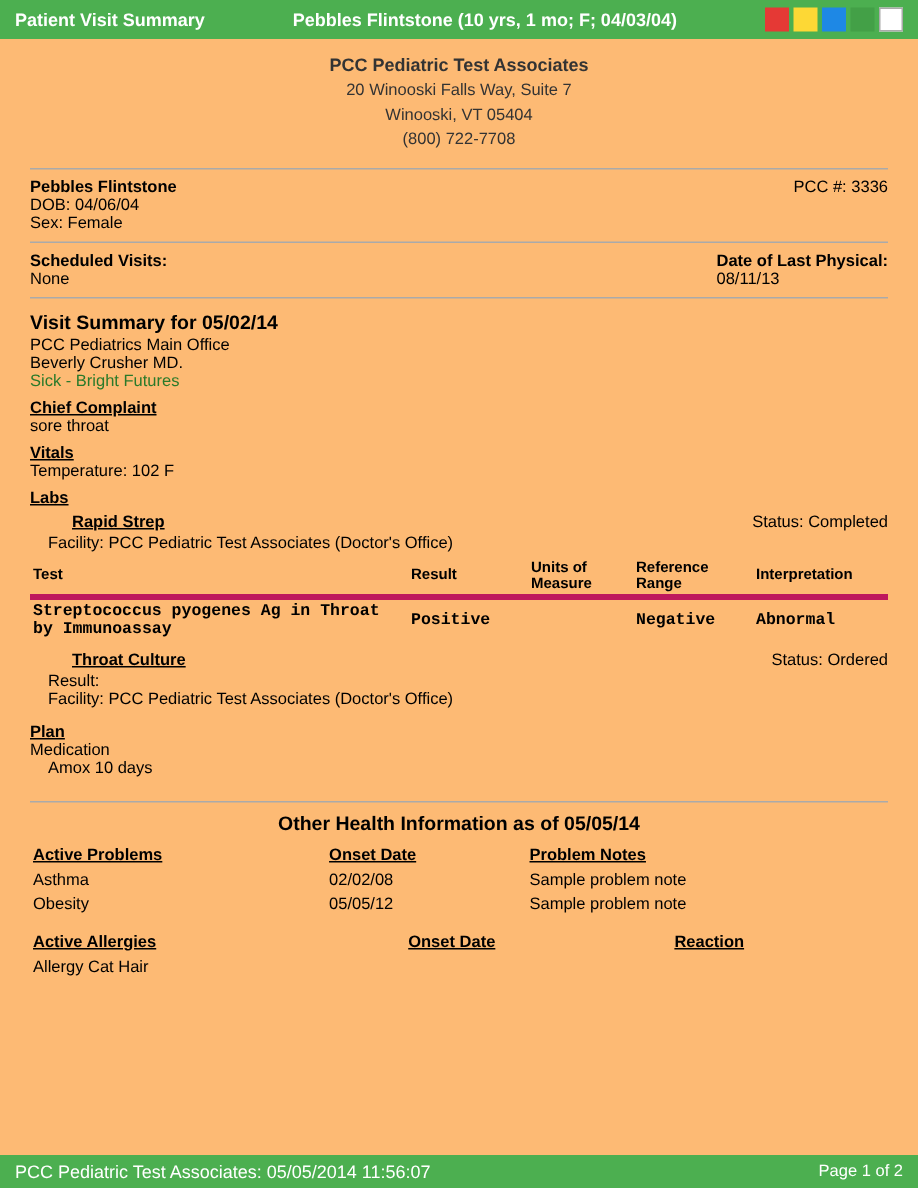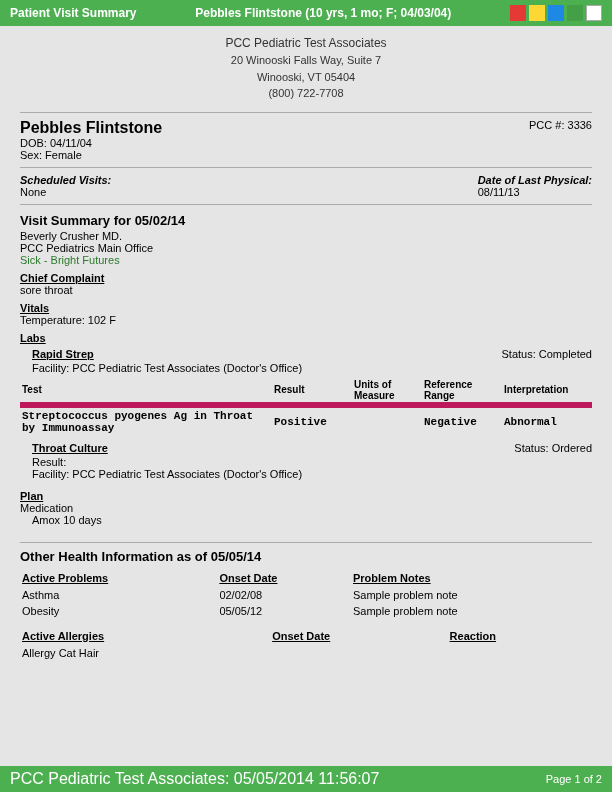--- a/index.html
+++ b/index.html
@@ -7,21 +7,21 @@
       font-family: Arial, sans-serif;
       font-size: 11px;
       background: #fff;
       width: 612px;
       min-height: 792px;
       position: relative;
     }
     .page {
       width: 612px;
       min-height: 792px;
-      background: #e5e5e5;
+      background: #fdba74;
       display: flex;
       flex-direction: column;
     }
     
     .header-bar {
       background: #4CAF50;
       display: flex;
       align-items: center;
       justify-content: space-between;
       padding: 5px 10px;
@@ -51,51 +51,50 @@
       padding: 8px 20px;
     }
     
     .practice-info {
       text-align: center;
       margin-bottom: 10px;
       color: #333;
       line-height: 1.5;
     }
     .practice-name {
-      font-weight: normal;
+      font-weight: bold;
       font-size: 12px;
     }
     
     .patient-info-row {
       display: flex;
       justify-content: space-between;
       margin-bottom: 6px;
     }
     .patient-name-block {}
     .patient-name {
       font-weight: bold;
-      font-size: 16px;
+      font-size: 11px;
     }
     .pcc-number {
       font-size: 11px;
     }
     .divider {
       border: none;
       border-top: 1px solid #aaa;
       margin: 6px 0;
     }
     
     .scheduled-row {
       display: flex;
       justify-content: space-between;
       margin-bottom: 4px;
     }
     .label-bold {
       font-weight: bold;
-      font-style: italic;
     }
     .underline {
       text-decoration: underline;
       font-weight: bold;
     }
     .green-text {
       color: #2a7a2a;
     }
     
     .visit-summary-header {
@@ -108,50 +107,51 @@
     }
     
     .labs-table {
       width: 100%;
       border-collapse: collapse;
       margin: 4px 0;
     }
     .labs-table th {
       font-size: 10px;
       text-align: left;
-      border-bottom: 6px solid #be185d;
+      border-bottom: 4px solid #be185d;
       padding: 1px 2px;
     }
     .labs-table td {
       font-size: 11px;
       padding: 2px 2px;
       font-family: Liberation Mono, monospace;
     }
     .lab-row-header {
       display: flex;
       justify-content: space-between;
-      margin: 4px 0 2px 0;
+      margin: 4px 0 2px 16px;
       padding-left: 12px;
     }
     .lab-name {
       font-weight: bold;
       font-size: 11px;
       text-decoration: underline;
     }
     .status-text {
       font-size: 11px;
     }
     .bold-cell {
       font-weight: bold;
     }
     
     .other-health-header {
       font-weight: bold;
       font-size: 13px;
       margin: 6px 0 6px 0;
+      text-align: center;
     }
     .problems-table {
       width: 100%;
       margin-bottom: 8px;
     }
     .problems-table th {
       font-weight: bold;
       text-align: left;
       text-decoration: underline;
       font-size: 11px;
@@ -166,21 +166,21 @@
     .footer-bar {
       background: #4CAF50;
       display: flex;
       justify-content: space-between;
       align-items: center;
       padding: 4px 10px;
       margin-top: auto;
     }
     .footer-text {
       color: #fff;
-      font-size: 16px;
+      font-size: 12px;
     }
     .footer-page {
       color: #fff;
       font-size: 11px;
       padding-left: 37px;
     }
     .col-result { width: 80px; }
     .col-units { width: 70px; }
     .col-ref { width: 80px; }
     .col-interp { width: 90px; }
@@ -209,21 +209,21 @@
       <div>20 Winooski Falls Way, Suite 7</div>
       <div>Winooski, VT 05404</div>
       <div>(800) 722-7708</div>
     </div>
 
     <hr class="divider">
 
     <div class="patient-info-row">
       <div class="patient-name-block">
         <div class="patient-name">Pebbles Flintstone</div>
-        <div><span>DOB:</span> <span>04/11/04</span></div>
+        <div><span>DOB:</span> <span>04/06/04</span></div>
         <div><span>Sex:</span> <span>Female</span></div>
       </div>
       <div>
         <span class="pcc-number">PCC #:</span>
         <span class="pcc-number">3336</span>
       </div>
     </div>
 
     <hr class="divider">
 
@@ -235,22 +235,22 @@
       <div>
         <div class="label-bold">Date of Last Physical:</div>
         <div>08/11/13</div>
       </div>
     </div>
 
     <hr class="divider">
 
     <div class="visit-summary-header">Visit Summary for 05/02/14</div>
 
+    <div>PCC Pediatrics Main Office</div>
     <div>Beverly Crusher MD.</div>
-    <div>PCC Pediatrics Main Office</div>
     <div class="green-text">Sick - Bright Futures</div>
 
     <div style="margin-top:6px;">
       <div class="underline">Chief Complaint</div>
       <div>sore throat</div>
     </div>
 
     <div style="margin-top:6px;">
       <div class="underline">Vitals</div>
       <div>Temperature: 102 F</div>

